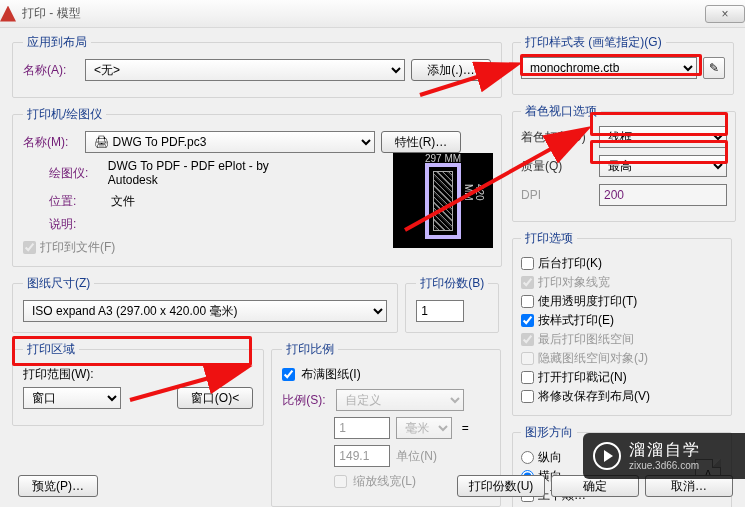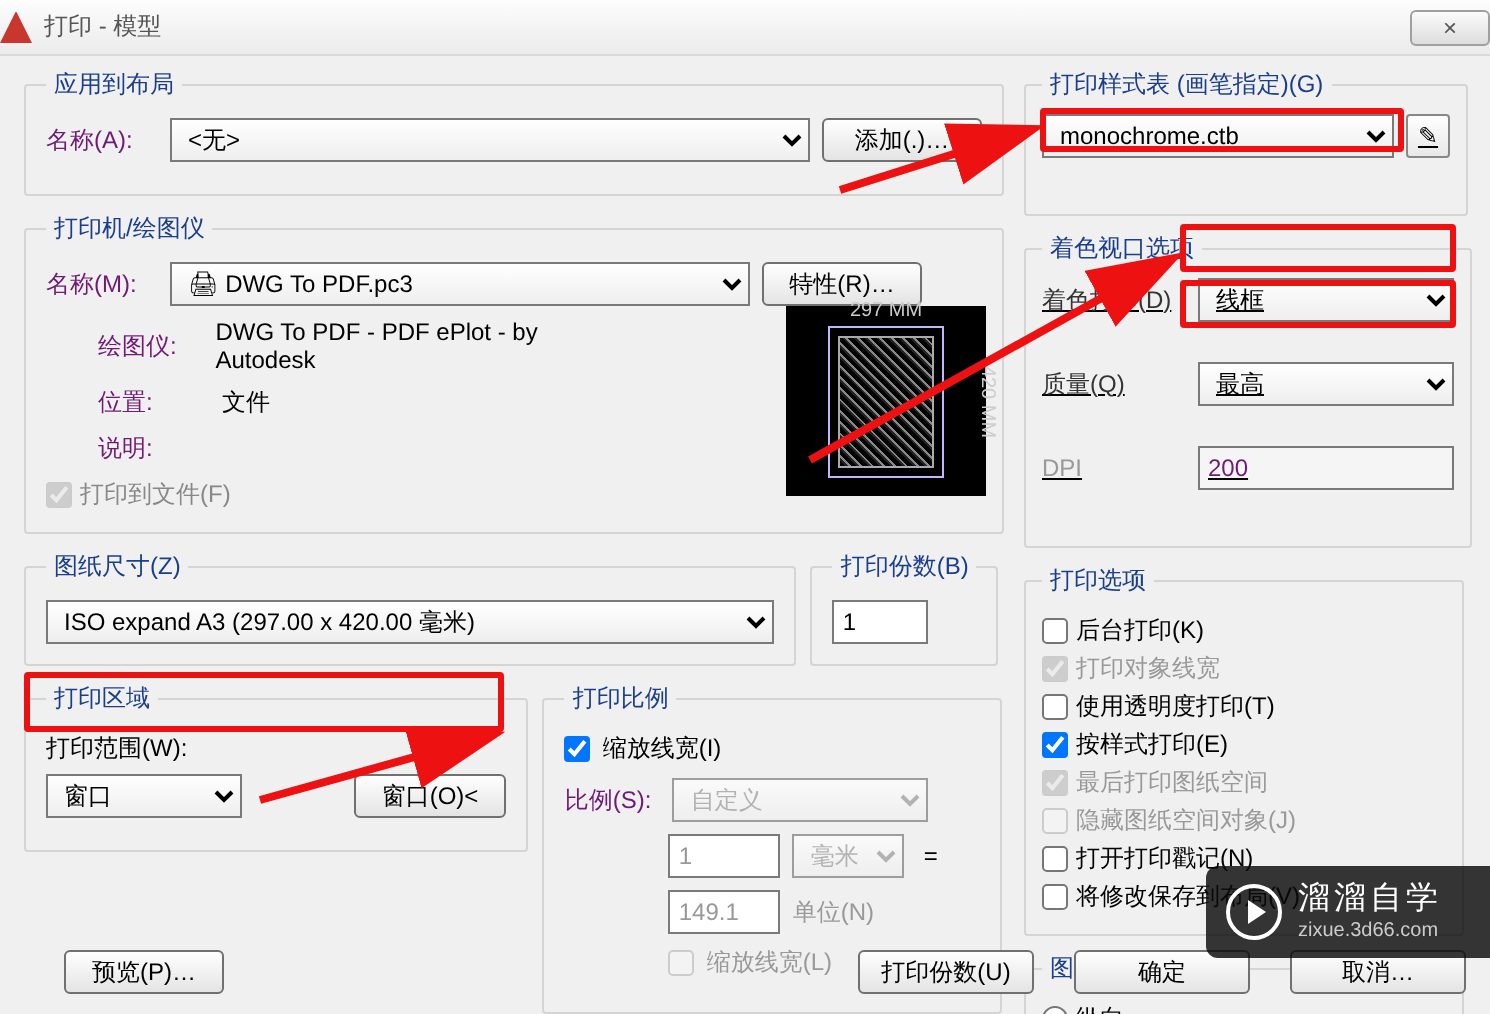--- a/index.html
+++ b/index.html
@@ -27,21 +27,21 @@
 select { background: linear-gradient(#fff,#eee); }
 .btn { height: 22px; border: 1px solid #707070; background: linear-gradient(#fefefe,#e4e4e4); border-radius: 3px; padding: 0 10px; display: inline-flex; align-items: center; justify-content: center; cursor: pointer; white-space: nowrap; }
 
 
 .fs-page select.name { flex: 1; }
 .fs-page .btn-add { width: 80px; }
 
 
 .fs-printer { position: relative; }
 .fs-printer .preview { position: absolute; right: 8px; top: 30px; width: 100px; height: 95px; background: #000; color: #fff; display: flex; align-items: center; justify-content: center; }
-.fs-printer .preview .inner { width: 58px; height: 76px; border: 1px solid #c4b5fd; position: relative; }
+.fs-printer .preview .inner { width: 36px; height: 76px; border: 4px solid #c4b5fd; position: relative; }
 .fs-printer .preview .hatch { position: absolute; inset: 4px; background: repeating-linear-gradient(45deg,#000 0,#000 2px,#222 2px,#222 3px,#888 3px,#888 4px); border:1px solid #aaa;}
 .fs-printer .preview .wlabel { position: absolute; top: -14px; left: 50%; transform: translateX(-50%); color: #ccc; font-size: 10px; white-space: nowrap; }
 .fs-printer .preview .hlabel { position: absolute; right: -28px; top: 50%; transform: translateY(-50%) rotate(0); color: #ccc; font-size: 10px; writing-mode: vertical-rl; }
 .fs-printer .text-col { width: 260px; margin-left: 26px; }
 .fs-printer .check-row { margin-top: 6px; display: flex; align-items: center; gap: 4px; color: #888; }
 .fs-printer .check-row input { accent-color: #888; }
 
 
 .fs-paper { display: inline-block; width: 386px; vertical-align: top; }
 .fs-copies { display: inline-block; width: 94px; vertical-align: top; margin-left: 4px; }
@@ -52,49 +52,49 @@
 .fs-scale { display: inline-block; width: 230px; vertical-align: top; margin-left: 4px; }
 .fs-area .inner-label { margin-bottom: 4px; }
 .fs-area select { width: 98px; }
 .fs-area .btn-window { width: 76px; }
 
 .fs-scale .row input[type=text] { width: 56px; }
 .fs-scale select.unit { width: 56px; }
 
 
 .col-right fieldset { padding: 6px 8px 8px; }
-.col-right .row { margin-bottom: 20px; text-decoration: underline; }
+.col-right .row { margin-bottom: 7px; }
 .col-right select { width: 128px; }
 .col-right .ctb-row select { width: 176px; }
 .iconbtn { width: 22px; height: 22px; border: 1px solid #888; background: linear-gradient(#fff,#e8e8e8); border-radius: 2px; display: inline-flex; align-items: center; justify-content: center; }
 
 .opt-list label { display: flex; align-items: center; gap: 4px; margin: 2px 0; }
 .opt-list input[type=checkbox], .opt-list input[type=radio] { margin: 0; }
 
 .fs-orient .icon-page { position: absolute; right: 10px; top: 18px; width: 26px; height: 32px; border: 1px solid #888; background: #fff; display:flex;align-items:center;justify-content:center; font-size:14px; }
 .fs-orient .icon-page::before { content:""; position:absolute; right:-1px; top:-1px; width:8px; height:8px; background:linear-gradient(135deg,#fff 50%,#ccc 50%); border-left:1px solid #888; border-bottom:1px solid #888;}
 
 
 .bottom-btns { position: absolute; bottom: 10px; left: 12px; right: 12px; display: flex; align-items: center; }
 .bottom-btns .spacer { flex: 1; }
-.bottom-btns .btn { width: 88px; margin-left: 20px; }
+.bottom-btns .btn { width: 88px; margin-left: 6px; }
 .bottom-btns .btn.preview { width: 80px; }
 
 
 .hl { position: absolute; border: 3px solid #e11; border-radius: 2px; pointer-events: none; }
 .hl1 { left: 520px; top: 54px; width: 182px; height: 22px; }
 .hl2 { left: 590px; top: 112px; width: 138px; height: 24px; }
 .hl3 { left: 590px; top: 140px; width: 138px; height: 24px; }
 .hl4 { left: 12px; top: 336px; width: 240px; height: 30px; }
 
 
 .overlay-svg { position: absolute; inset: 0; pointer-events: none; }
 
 
-.watermark { position: absolute; right: 0; bottom: 28px; height: 46px; width: 142px; background: rgba(10,10,10,0.82); border-radius: 6px 0 0 6px; display: flex; align-items: center; padding: 0 10px; gap: 8px; color: #fff; }
+.watermark { position: absolute; right: 0; bottom: 28px; height: 46px; width: 162px; background: rgba(10,10,10,0.82); border-radius: 6px 0 0 6px; display: flex; align-items: center; padding: 0 10px; gap: 8px; color: #fff; }
 .watermark .play { width: 28px; height: 28px; border: 2px solid #fff; border-radius: 50%; display:flex;align-items:center;justify-content:center; }
 .watermark .play::after { content:""; border-left:9px solid #fff; border-top:6px solid transparent; border-bottom:6px solid transparent; margin-left:3px;}
 .watermark .txt { display:flex; flex-direction:column; line-height:1.2; }
 .watermark .txt .t1 { font-size: 16px; letter-spacing: 2px; }
 .watermark .txt .t2 { font-size: 10px; color: #ccc; }
 
 .disabled { color:#999; }
 </style>
 </head>
 <body>
@@ -169,21 +169,21 @@
         <div class="row">
           <select><option>窗口</option></select>
           <span style="flex:1"></span>
           <button class="btn btn-window">窗口(O)&lt;</button>
         </div>
       </fieldset>
       <fieldset class="fs-scale">
         <legend>打印比例</legend>
         <label class="row">
             <input type="checkbox" checked="" style="">
-            <span>缩放线宽(I)</span>
+            <span>布满图纸(I)</span>
           </label>
         <div class="row">
             <span class="label" style="width:48px">比例(S):</span>
             <select style="width:128px" disabled="" class="disabled"><option>自定义</option></select>
           </div>
         <div class="row" style="padding-left:52px">
             <input type="text" disabled="" class="disabled" value="1" style="">
             <select class="unit disabled" disabled=""><option>毫米</option></select>
             <span style="width:14px;text-align:center">=</span>
           </div>

